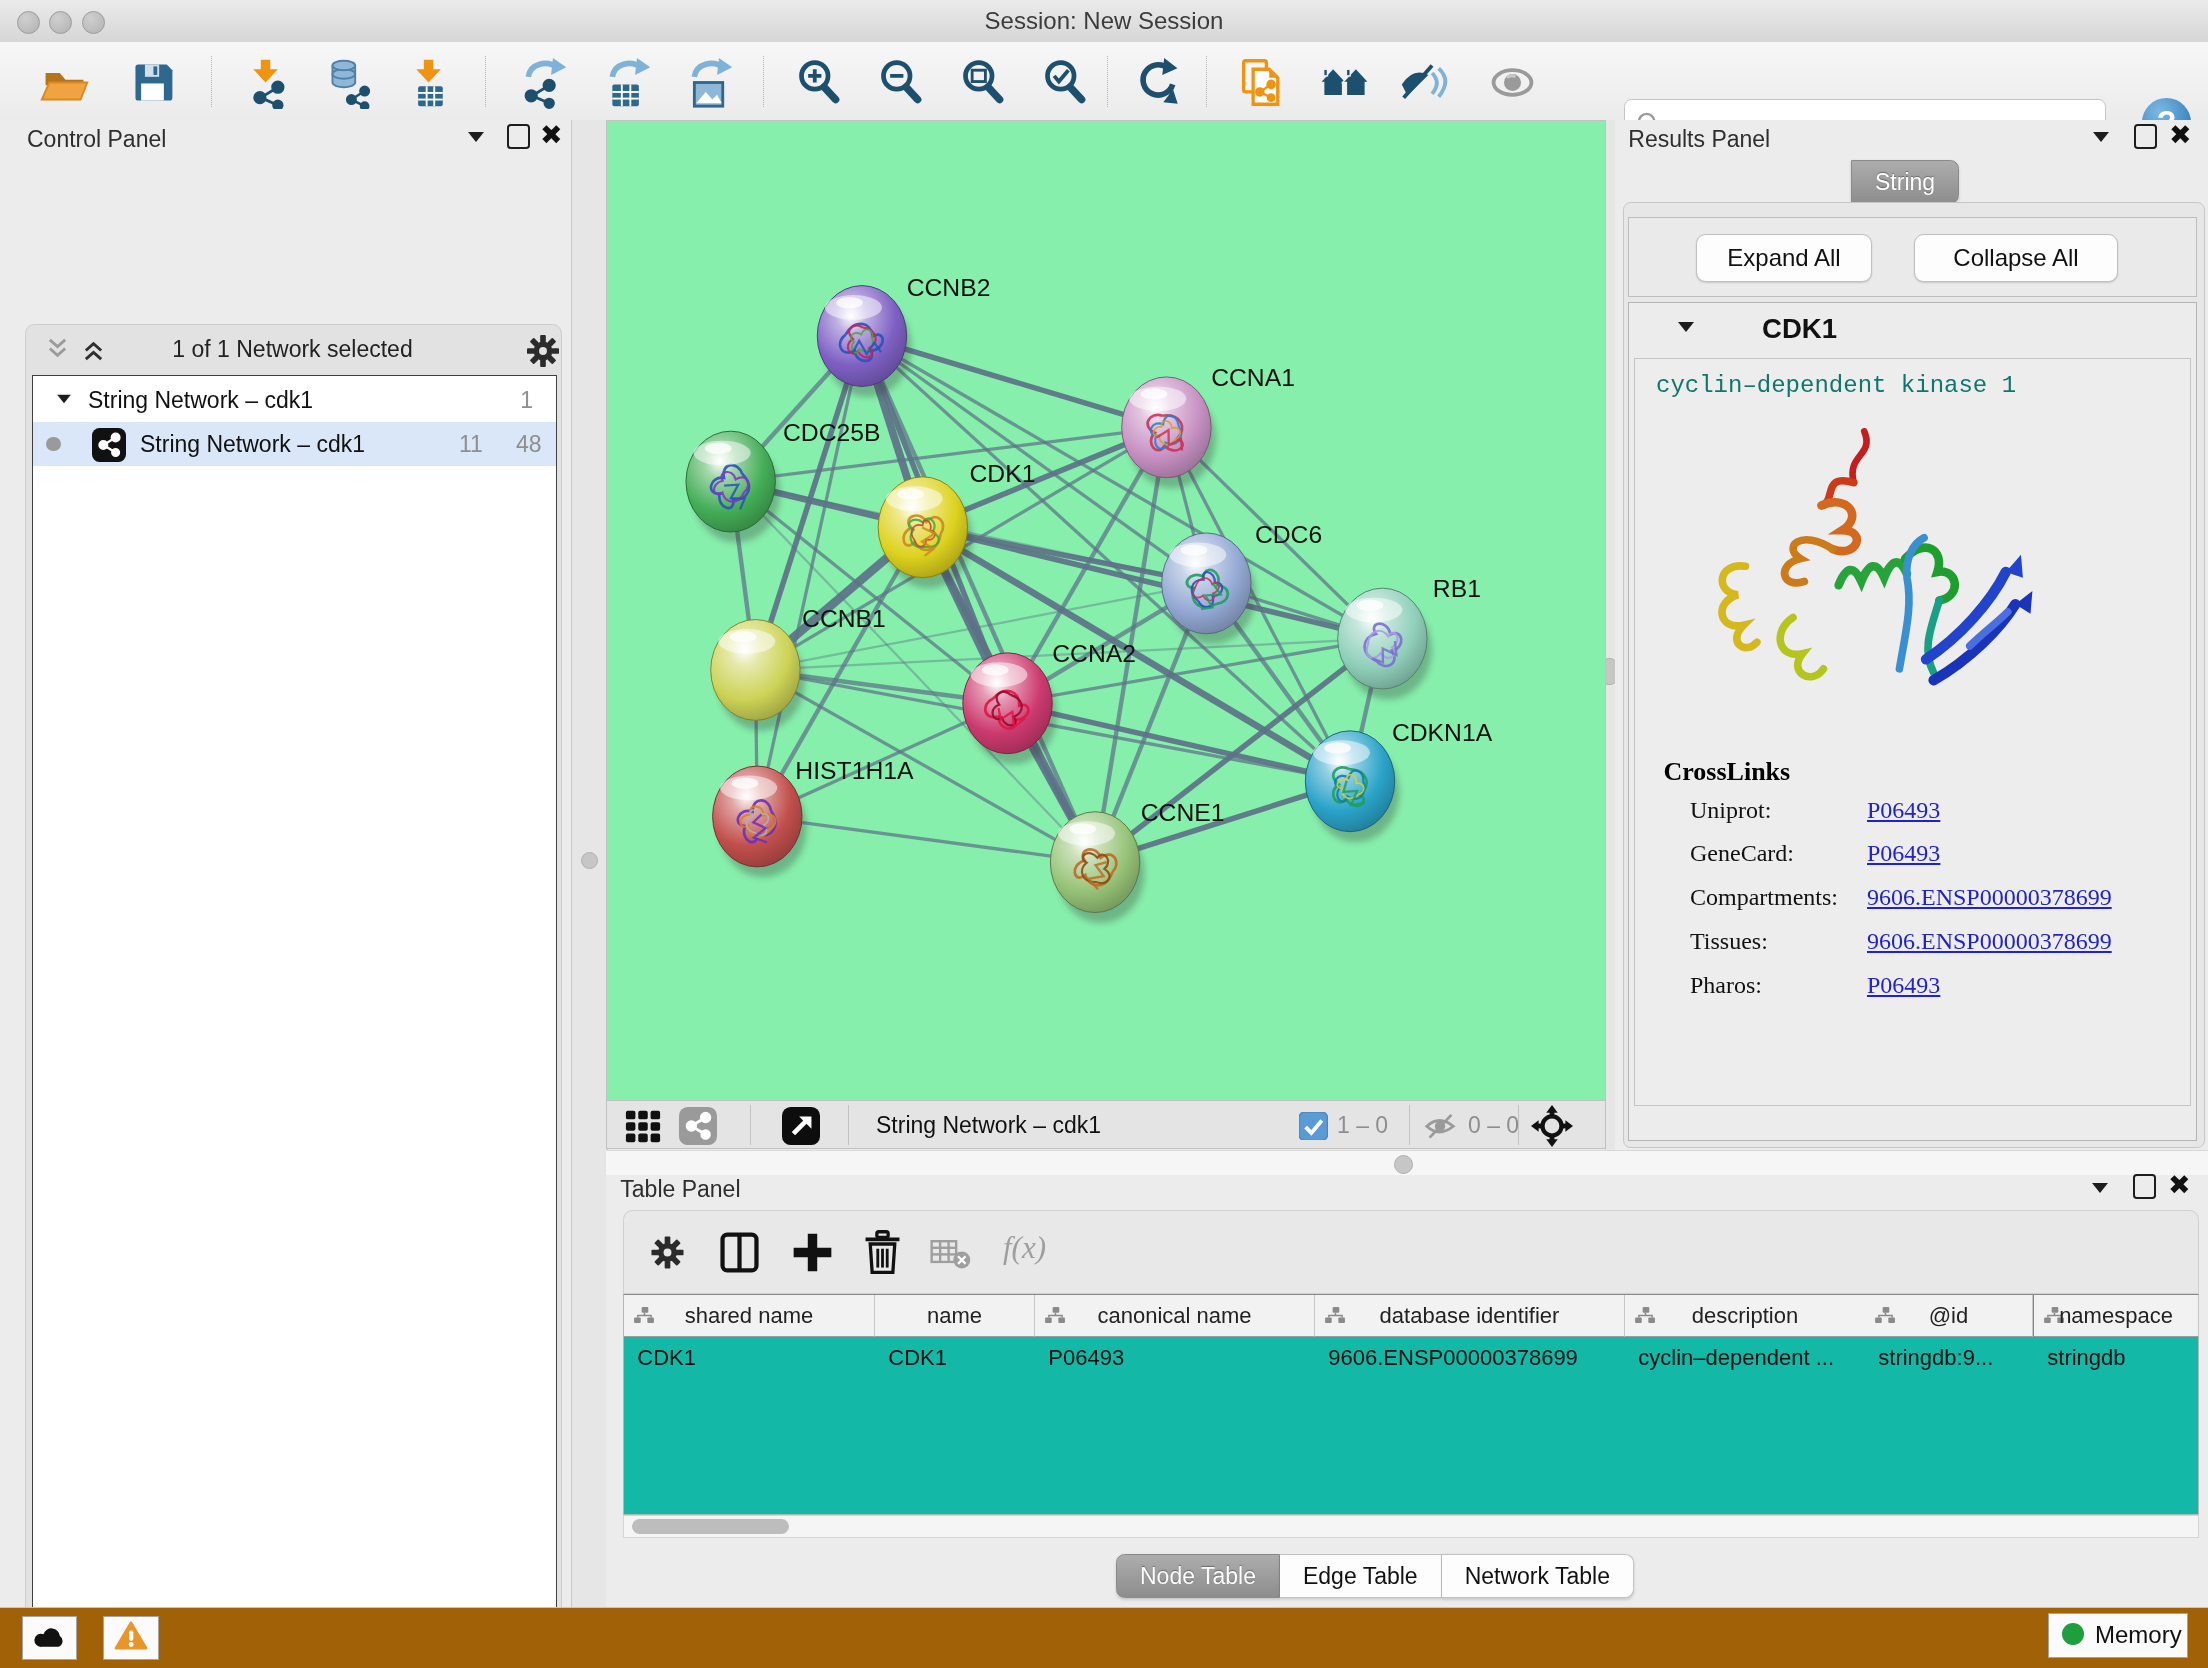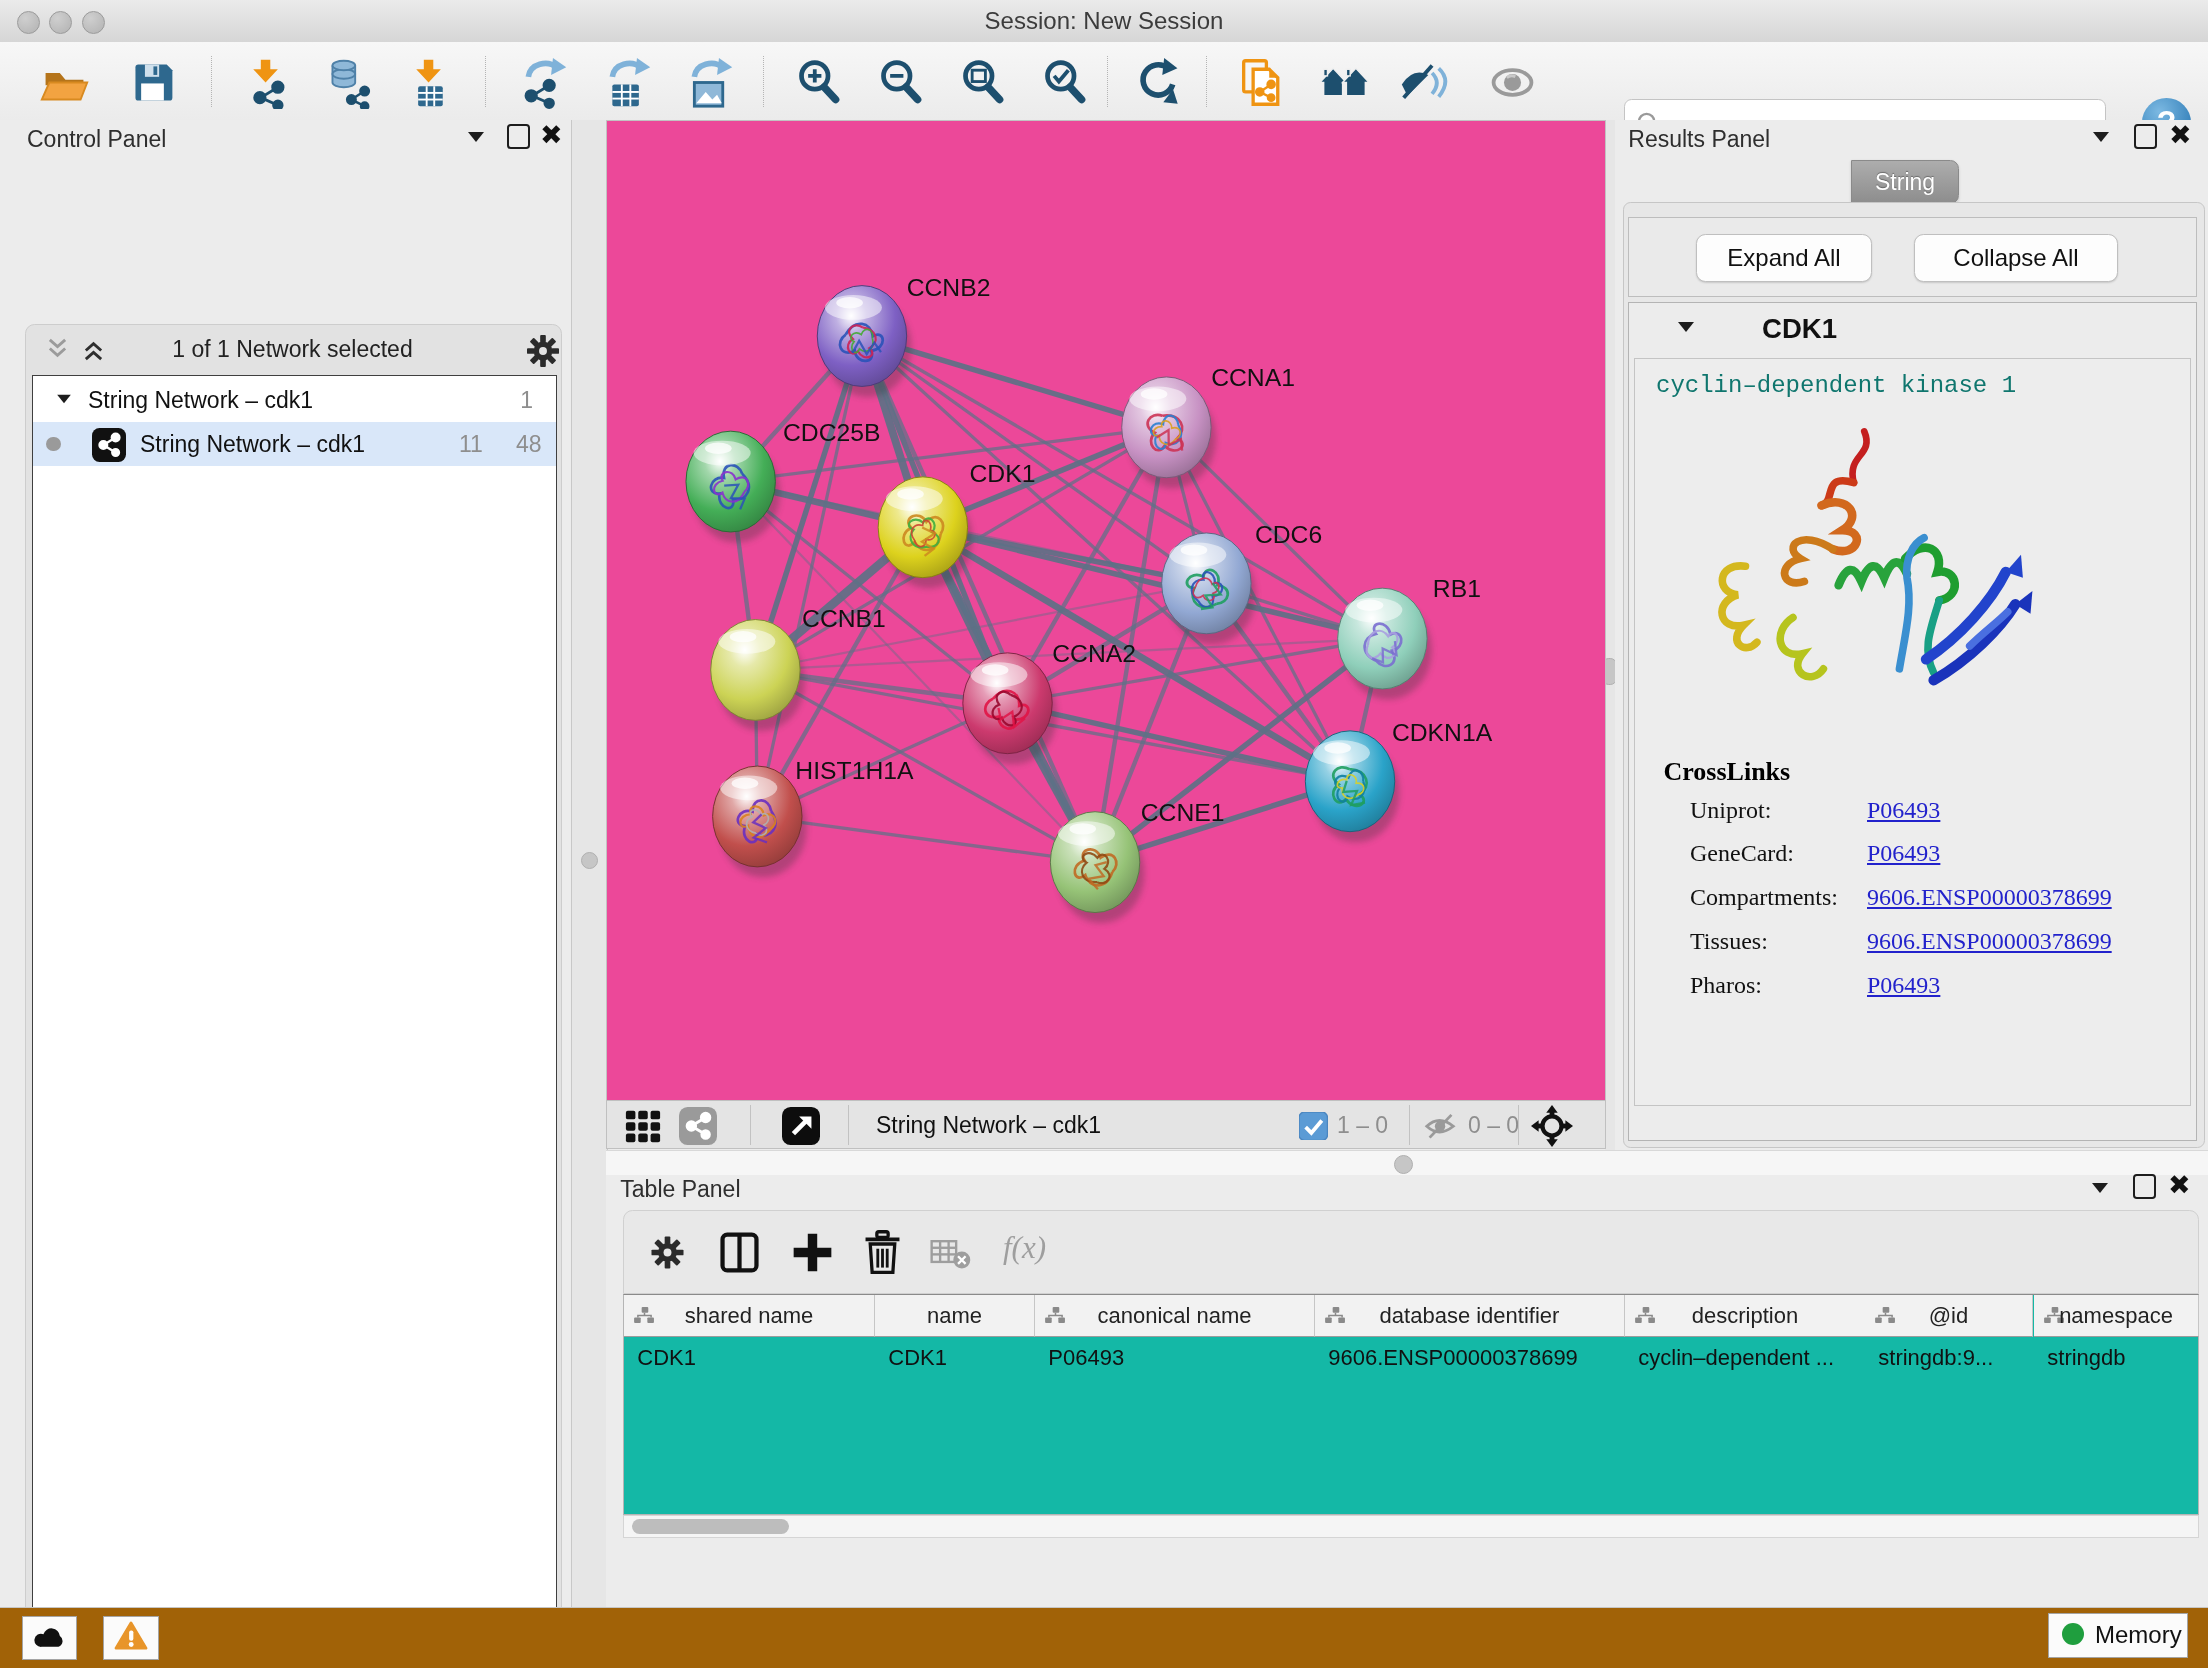--- a/index.html
+++ b/index.html
@@ -56,21 +56,21 @@
 
   
   #div-left{left:571px;top:120px;width:35px;height:1488px;background:#e6e6e6;
     border-left:1px solid #c8c8c8;border-right:1px solid #c8c8c8;}
   #div-mid{left:1605px;top:120px;width:9.5px;height:1030px;background:#e6e6e6;}
   .handle-dot{position:absolute;border-radius:50%;background:#c6c6c6;border:1px solid #b0b0b0;}
   #h-splitter{left:606px;top:1150px;width:1603px;height:25px;background:#f6f6f6;
     border-top:1px solid #d8d8d8;border-bottom:1px solid #cfcfcf;}
 
   
-  #net-canvas{left:606px;top:120px;width:1000px;height:981px;background:#ec4899;
+  #net-canvas{left:606px;top:120px;width:1000px;height:981px;background:#86efac;
     border:1px solid #c2c2c2;box-sizing:border-box;}
   #net-toolbar{left:606px;top:1100px;width:1000px;height:49px;background:#e4e4e4;
     border:1px solid #c0c0c0;box-sizing:border-box;}
   .nt-sep{position:absolute;top:3.8px;height:40px;width:0;border-left:1px solid #c2c2c2;}
   #net-title{position:absolute;left:269px;top:0;height:48px;line-height:48px;font-size:23px;color:#111;}
   .nt-count{position:absolute;top:0;height:48px;line-height:48px;font-size:23px;color:#8e8e8e;}
 
   
   #results-panel{left:1615px;top:120px;width:593px;height:1030px;background:#ececec;}
   #rp-card{left:1623px;top:202px;width:580px;height:944px;background:#e7e7e7;
@@ -886,20 +886,25 @@
         <div class="td-cell" style="left: 411px; width: 280px;">P06493</div>
         <div class="td-cell" style="left: 691px; width: 310px;">9606.ENSP00000378699</div>
         <div class="td-cell" style="left: 1001px; width: 241px;">cyclin–dependent ...</div>
         <div class="td-cell" style="left: 1241px; width: 168px;">stringdb:9...</div>
         <div class="td-cell" style="left: 1410px; width: 165px;">stringdb</div>
       </div>
   </div>
   <div class="abs" id="tp-scroll">
     <div id="tp-scroll-pill"></div>
   </div>
+  <div class="seg" id="tp-tabs">
+      <span class="tab active">Node Table</span>
+      <span class="tab">Edge Table</span>
+      <span class="tab">Network Table</span>
+    </div>
 </div>
 
 <div class="abs" id="statusbar">
   <div class="sb-btn" style="left:22px;width:53px">
     <svg style="position:absolute;left:10.5px;top:7.6px" width="32" height="25" viewBox="0 0 34 26">
       <path d="M8 24 a7 7 0 1 1 2 -13.5 a9 9 0 0 1 17.5 2 a6.5 6.5 0 0 1 -1.5 11.5 z" fill="#111"></path>
       </svg>
   </div>
   <div class="sb-btn" style="left:103px;width:54px">
     <svg style="position:absolute;left:9.5px;top:4.8px" width="34" height="30" viewBox="0 0 36 32">

